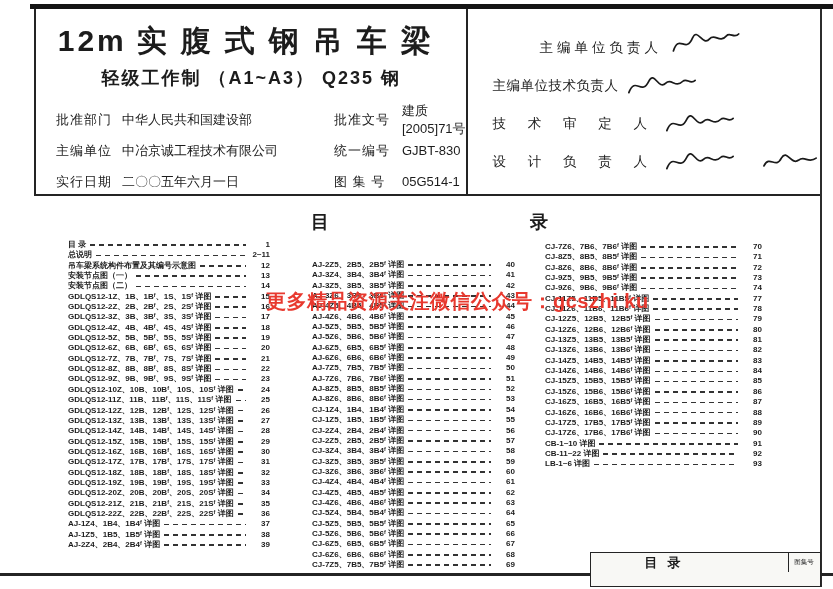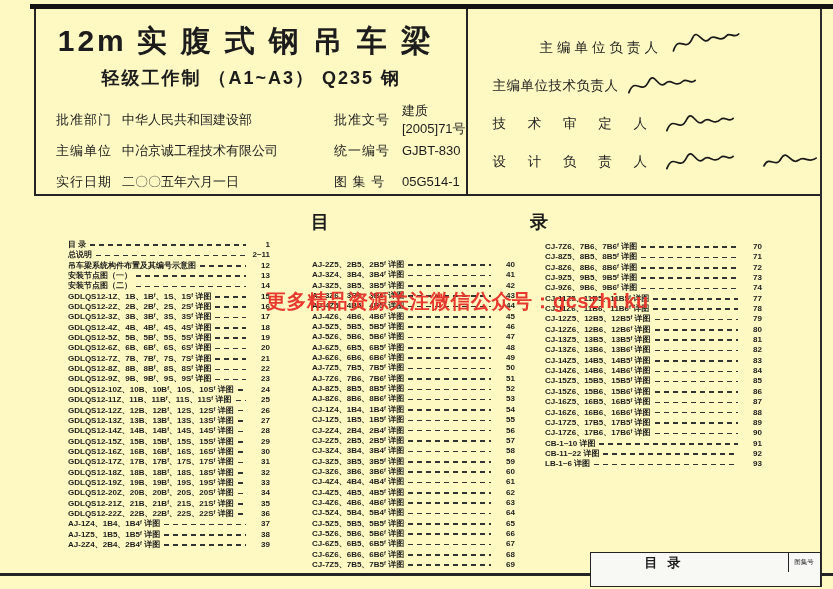--- a/index.html
+++ b/index.html
@@ -1,18 +1,18 @@
 <!DOCTYPE html>
 <html><head>
 <meta charset="utf-8">
 <style>
   html,body{margin:0;padding:0;background:#e9e9e7;}
   .page{
     position:relative; width:833px; height:589px; margin:0 auto;
-    background:#fef9c3; color:#1c1c1c; overflow:hidden;
+    background:#ffffff; color:#1c1c1c; overflow:hidden;
     font-family:"Liberation Sans","DejaVu Sans",sans-serif;
   }
   
   .top-bar{position:absolute;left:30px;top:4px;width:803px;height:5px;background:#141414;}
   .right-border{position:absolute;left:820px;top:9px;width:2px;height:578px;background:#2c2c2c;}
   .bottom-line{position:absolute;left:0;top:573px;width:833px;height:3px;background:#242424;}
 
   
   .header{position:absolute;left:34px;top:9px;width:786px;height:187px;display:flex;
     border-left:2px solid #242424;border-bottom:2px solid #242424;box-sizing:border-box;}

